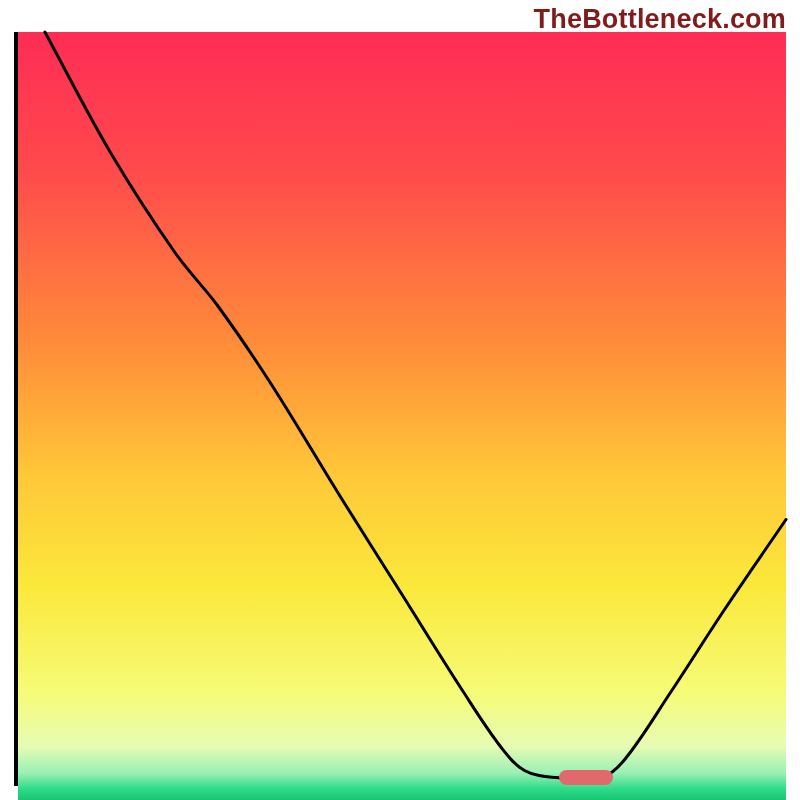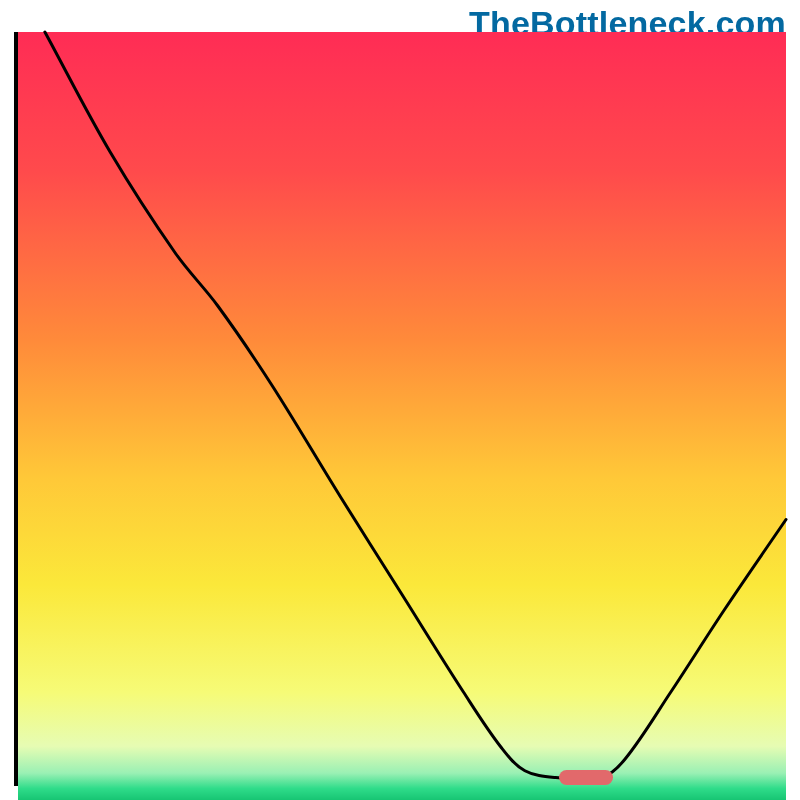--- a/index.html
+++ b/index.html
@@ -14,23 +14,23 @@
     position: relative;
     width: 800px;
     height: 800px;
     background: #ffffff;
   }
   .watermark {
     position: absolute;
     top: 4px;
     right: 14px;
     font-family: Arial, Helvetica, sans-serif;
-    font-size: 34px;
+    font-size: 27px;
     font-weight: 600;
-    color: #0369a1;
+    color: #7f1d1d;
     letter-spacing: 0.2px;
     user-select: none;
   }
   .plot-area {
     position: absolute;
     left: 14px;
     top: 32px;
     width: 772px;
     height: 754px;
     border-left: 4px solid #000;

